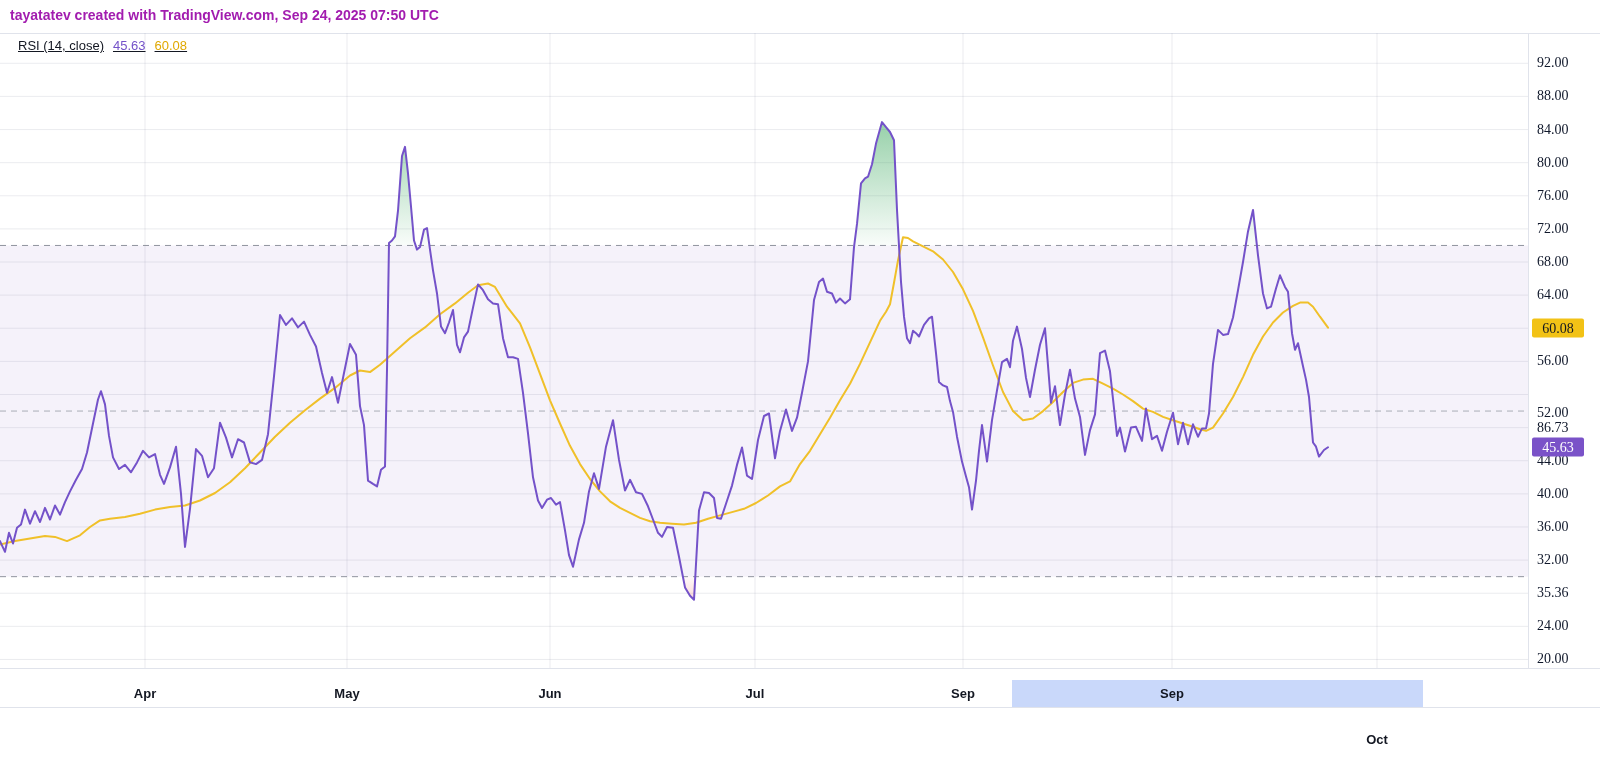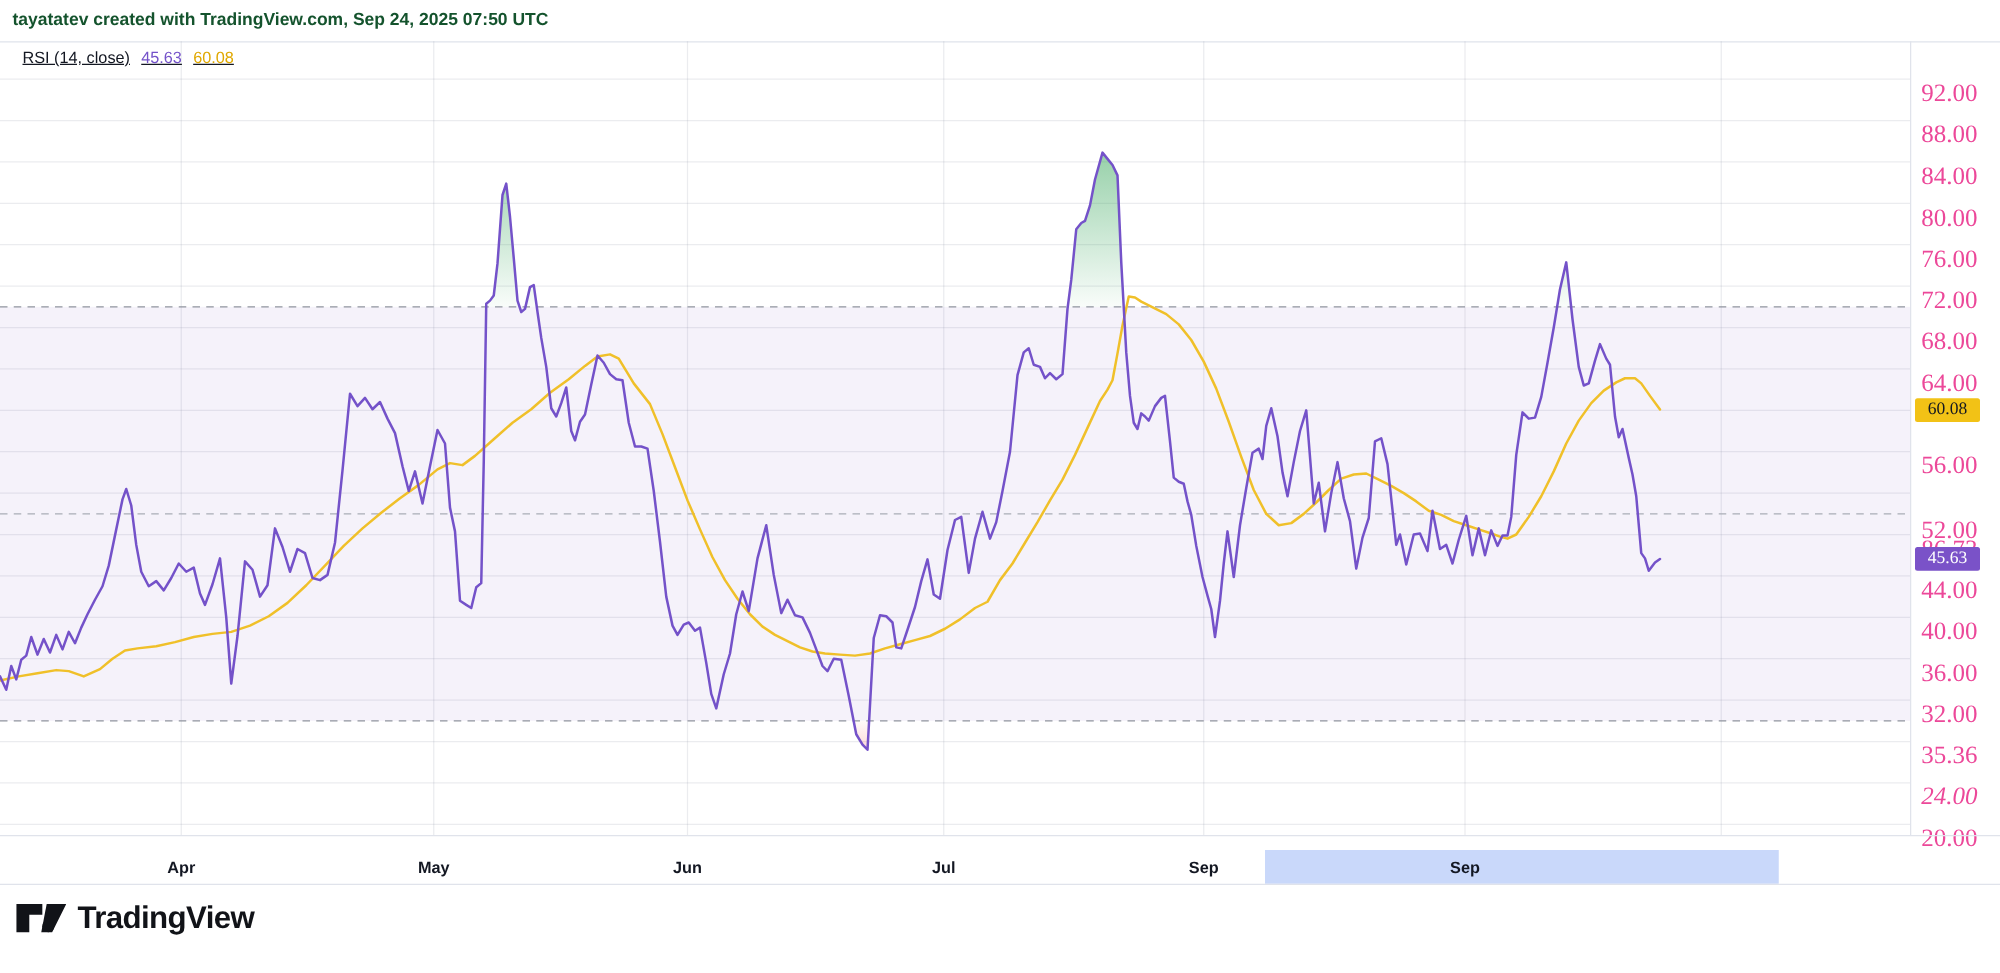--- a/index.html
+++ b/index.html
@@ -1,27 +1,27 @@
 <!DOCTYPE html>
 <html><head>
 <meta charset="utf-8">
 <style>
   html,body{margin:0;padding:0;background:#ffffff;}
   #stage{position:relative;width:1600px;height:778px;background:#fff;overflow:hidden;
          font-family:"Liberation Sans",sans-serif;}
   .hairline-h{position:absolute;left:0;width:1600px;height:1px;background:#e0e3eb;}
   .hairline-v{position:absolute;width:1px;background:#e0e3eb;}
-  #title{position:absolute;left:10px;top:7px;font-size:14px;font-weight:600;color:#14532d;}
+  #title{position:absolute;left:10px;top:7px;font-size:14px;font-weight:600;color:#a21caf;}
   #legend{position:absolute;left:18px;top:38px;font-size:13px;color:#131722;display:flex;gap:9px;align-items:center;text-decoration:underline;}
   #legend .val{font-weight:400;}
   #plot-svg{position:absolute;left:0;top:0;}
   
   #price-axis{position:absolute;left:1529px;top:33px;width:71px;height:635px;}
   .ytick{position:absolute;left:8px;transform:translateY(-50%);
-         font-family:"Liberation Serif",serif;font-size:20px;color:#ec4899;white-space:nowrap;margin-top:12px;}
+         font-family:"Liberation Serif",serif;font-size:14px;color:#0f172a;white-space:nowrap;}
   .badge{position:absolute;left:3px;width:52px;height:19px;border-radius:2px;
          transform:translateY(-50%);text-align:center;line-height:19px;
          font-family:"Liberation Serif",serif;font-size:14px;}
   
   #time-axis{position:absolute;left:0;top:669px;width:1600px;height:38px;}
   #axis-highlight{position:absolute;top:11px;height:27px;}
   .xtick{position:absolute;top:11px;height:27px;line-height:27px;transform:translateX(-50%);
          font-size:13px;font-weight:600;color:#131722;}
   
   #footer{position:absolute;left:0;top:708px;width:1600px;height:70px;background:#fff;}
@@ -105,45 +105,35 @@
       <div class="ytick" style="top: 229.02px;">68.00</div>
       <div class="ytick" style="top: 262.14px;">64.00</div>
       <div class="ytick" style="top: 328.38px;">56.00</div>
       <div class="ytick" style="top: 380px;">52.00</div>
       <div class="ytick" style="top: 394.62px;">86.73</div>
       <div class="ytick" style="top: 427.74px;">44.00</div>
       <div class="ytick" style="top: 460.86px;">40.00</div>
       <div class="ytick" style="top: 493.98px;">36.00</div>
       <div class="ytick" style="top: 527.1px;">32.00</div>
       <div class="ytick" style="top: 560.22px;">35.36</div>
-      <div class="ytick" style="top: 593.34px; font-style: italic;">24.00</div>
+      <div class="ytick" style="top: 593.34px;">24.00</div>
       <div class="ytick" style="top: 626.46px;">20.00</div>
       <div class="badge" style="top: 294.598px; background: rgb(242, 194, 22); color: rgb(19, 23, 34);">60.08</div>
       <div class="badge" style="top: 414.244px; background: rgb(122, 82, 200); color: rgb(255, 255, 255);">45.63</div>
     </div>
 
   <div class="hairline-h" style="top:668px;"></div>
 
   <div id="time-axis">
     <div id="axis-highlight" style="left: 1012px; width: 411px; background: rgb(201, 216, 250);"></div>
   <div class="xtick" style="left: 145px;">Apr</div>
       <div class="xtick" style="left: 347px;">May</div>
       <div class="xtick" style="left: 550px;">Jun</div>
       <div class="xtick" style="left: 755px;">Jul</div>
       <div class="xtick" style="left: 963px;">Sep</div>
       <div class="xtick" style="left: 1172px;">Sep</div>
       <div class="xtick" style="left: 1377px; margin-top: 46px;">Oct</div>
     </div>
 
   <div class="hairline-h" style="top:707px;"></div>
 
-  <div id="footer">
-    <div id="tv-logo">
-      <svg width="40" height="25" viewBox="0 0 46 28">
-        <path d="M0,1 h24 v10 h-12 v16 h-12 z" fill="#111318"></path>
-        <circle cx="29.5" cy="21.5" r="5.5" fill="#111318"></circle>
-        <path d="M28,1 h18 l-13,26 h-10 z" fill="#111318"></path>
-      </svg>
-      <span id="tv-wordmark">TradingView</span>
-    </div>
-  </div>
 
 </div>
 
 </body></html>

